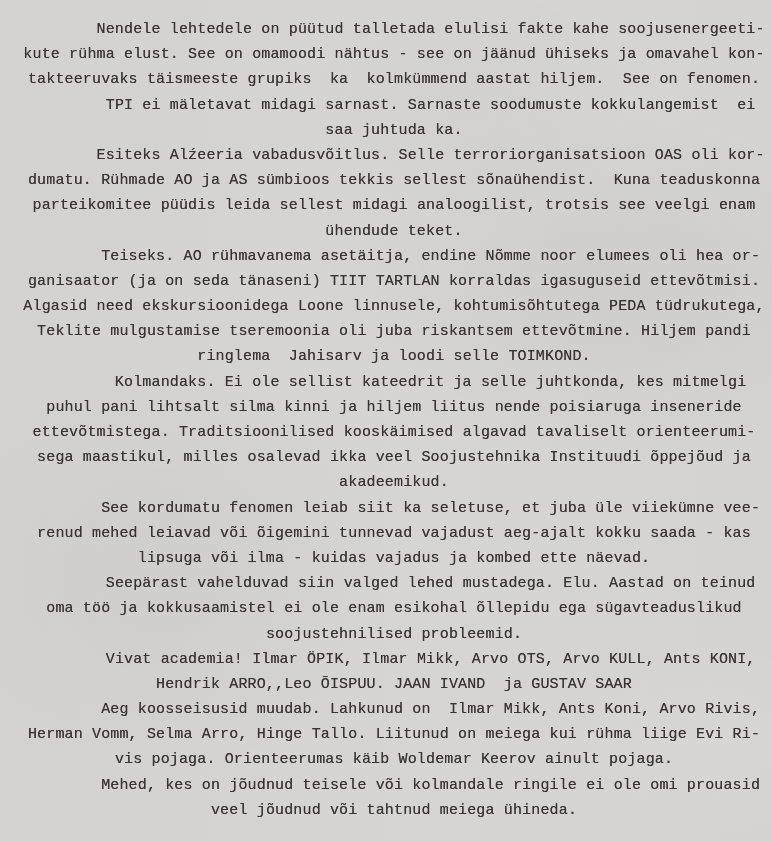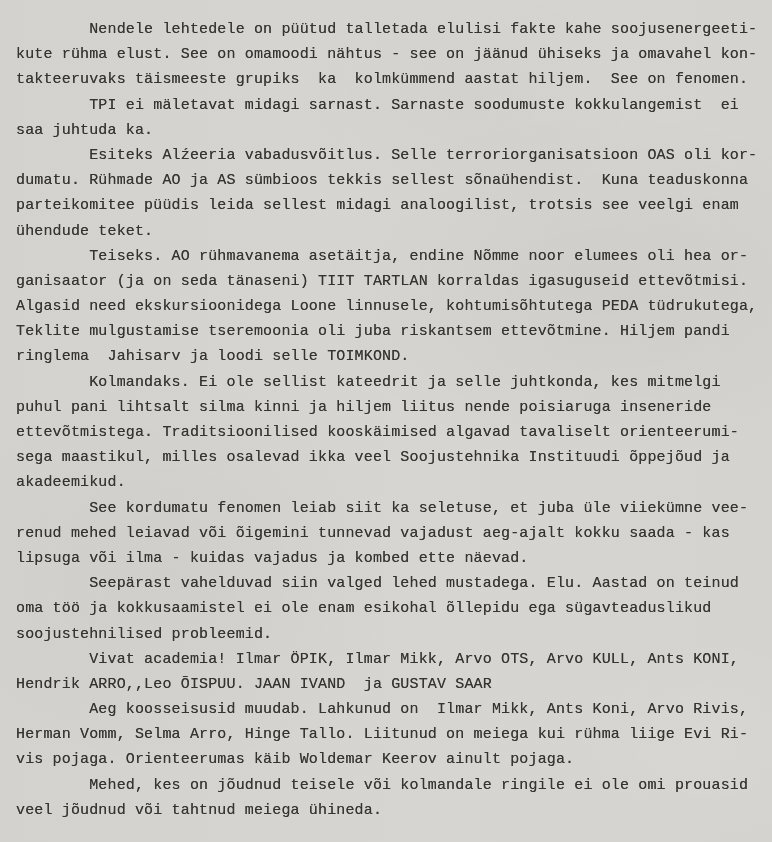--- a/index.html
+++ b/index.html
@@ -12,20 +12,21 @@
     width: 772px;
     height: 842px;
     overflow: hidden;
     background-color: #d5d4d0;
     background-image:
       radial-gradient(ellipse 420px 260px at 78% 34%, rgba(0,0,0,0.03), transparent 70%),
       radial-gradient(ellipse 340px 300px at 22% 68%, rgba(0,0,0,0.022), transparent 70%),
       radial-gradient(ellipse 260px 180px at 60% 12%, rgba(0,0,0,0.02), transparent 70%),
       radial-gradient(ellipse 220px 160px at 92% 88%, rgba(255,255,255,0.07), transparent 70%),
       linear-gradient(90deg, #d3d2ce 0%, #d6d5d1 55%, #d4d3cf 100%);
+    text-align: center;
   }
   .text-block {
     position: absolute;
     left: 16px;
     top: 17px;
     width: 756px;
     font-family: "Liberation Mono", "DejaVu Sans Mono", monospace;
     font-size: 15px;
     line-height: 25.2px;
     letter-spacing: 0.15px;

